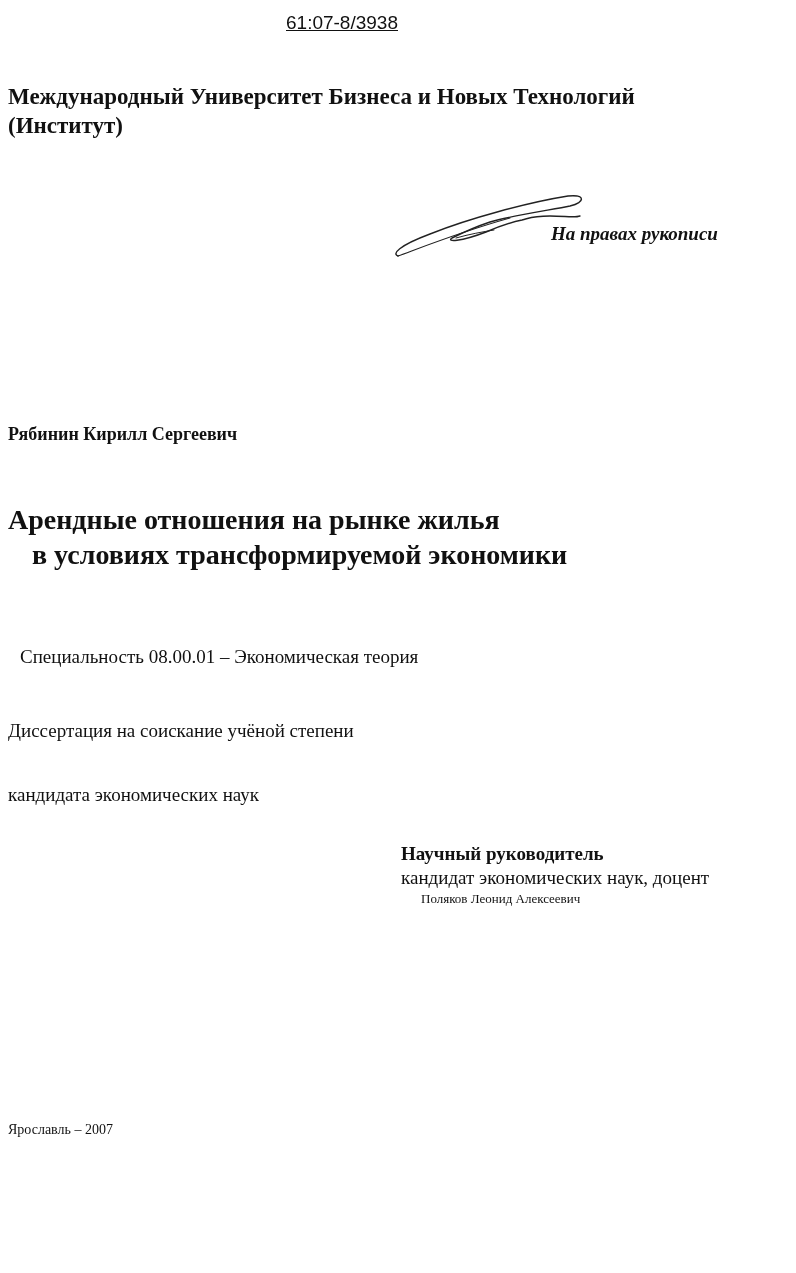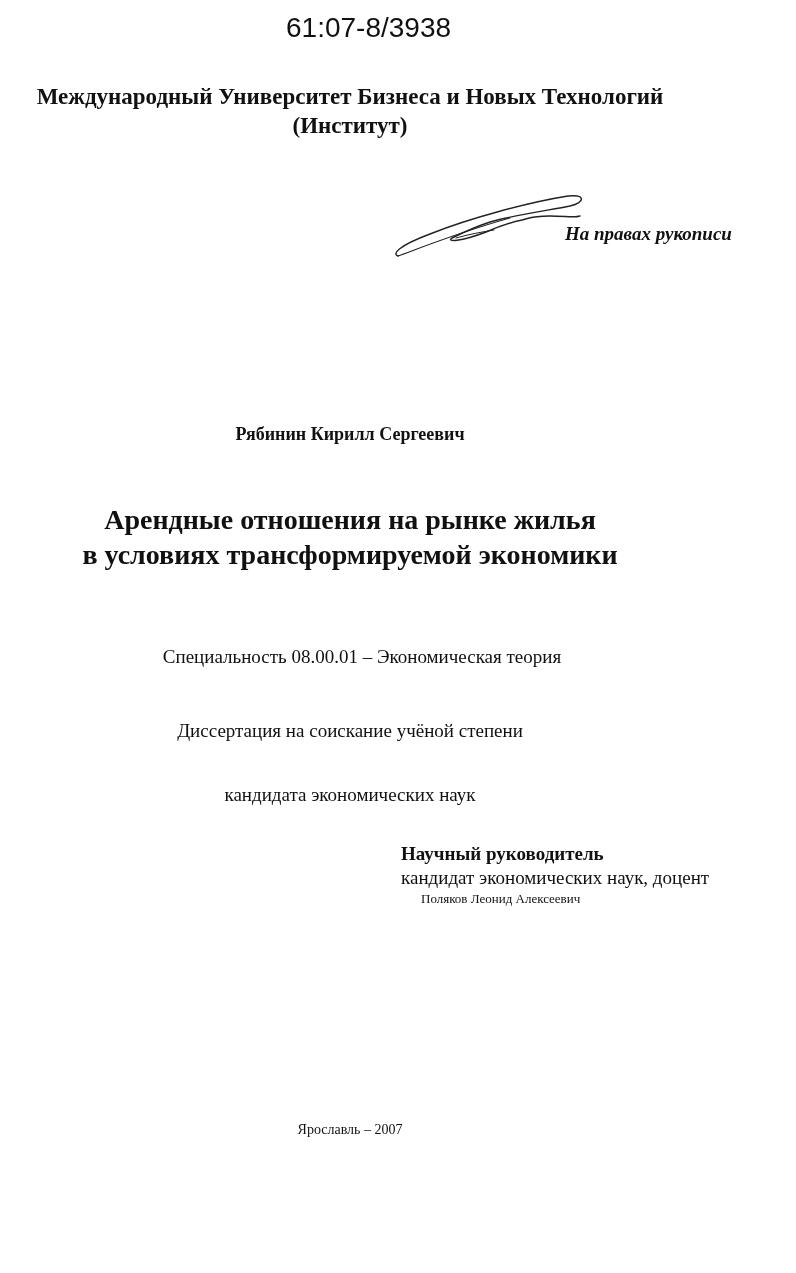--- a/index.html
+++ b/index.html
@@ -1,28 +1,28 @@
 <!DOCTYPE html>
 <html><head>
   <meta charset="utf-8">
   <style>
     html, body { margin: 0; padding: 0; background: #ffffff; }
     body { width: 796px; height: 1273px; position: relative; overflow: hidden; color: #111; }
     .abs { position: absolute; white-space: nowrap; }
     .serif { font-family: "Liberation Serif", "DejaVu Serif", serif; }
     .sans { font-family: "Liberation Sans", "DejaVu Sans", sans-serif; }
-    .center { left: 0; width: 700px; text-align: center; }
-    #code { left: 286px; top: 12px; font-size: 28px; font-weight: normal; letter-spacing: 0px; }
+    .center { left: 8px; width: 700px; }
+    #code { left: 286px; top: 12px; font-size: 19px; font-weight: normal; letter-spacing: 0px; text-decoration: underline; }
     #inst1 { top: 84px; font-size: 23px; font-weight: bold; }
     #inst2 { top: 113px; font-size: 23px; font-weight: bold; }
     #signature { left: 390px; top: 188px; width: 200px; height: 80px; }
-    #rights { left: 565px; top: 223px; font-size: 19px; font-weight: bold; font-style: italic; }
+    #rights { left: 551px; top: 223px; font-size: 19px; font-weight: bold; font-style: italic; }
     #author { top: 424px; font-size: 18px; font-weight: bold; }
     #title1 { top: 504px; font-size: 28px; font-weight: bold; }
-    #title2 { top: 539px; font-size: 28px; font-weight: bold; }
+    #title2 { top: 539px; font-size: 28px; font-weight: bold; margin-left: 24px; }
     #spec { top: 646px; font-size: 19px; padding-left: 12px; }
     #diss1 { top: 720px; font-size: 19px; }
     #diss2 { top: 744px; font-size: 19px; margin-top: 40px; }
     #sup-label { left: 401px; top: 843px; font-size: 19px; font-weight: bold; }
     #sup-deg { left: 401px; top: 867px; font-size: 19px; }
     #sup-name { left: 401px; top: 891px; font-size: 13px; margin-left: 20px; }
     #city { top: 1122px; font-size: 14px; }
   </style>
 </head>
 <body>

